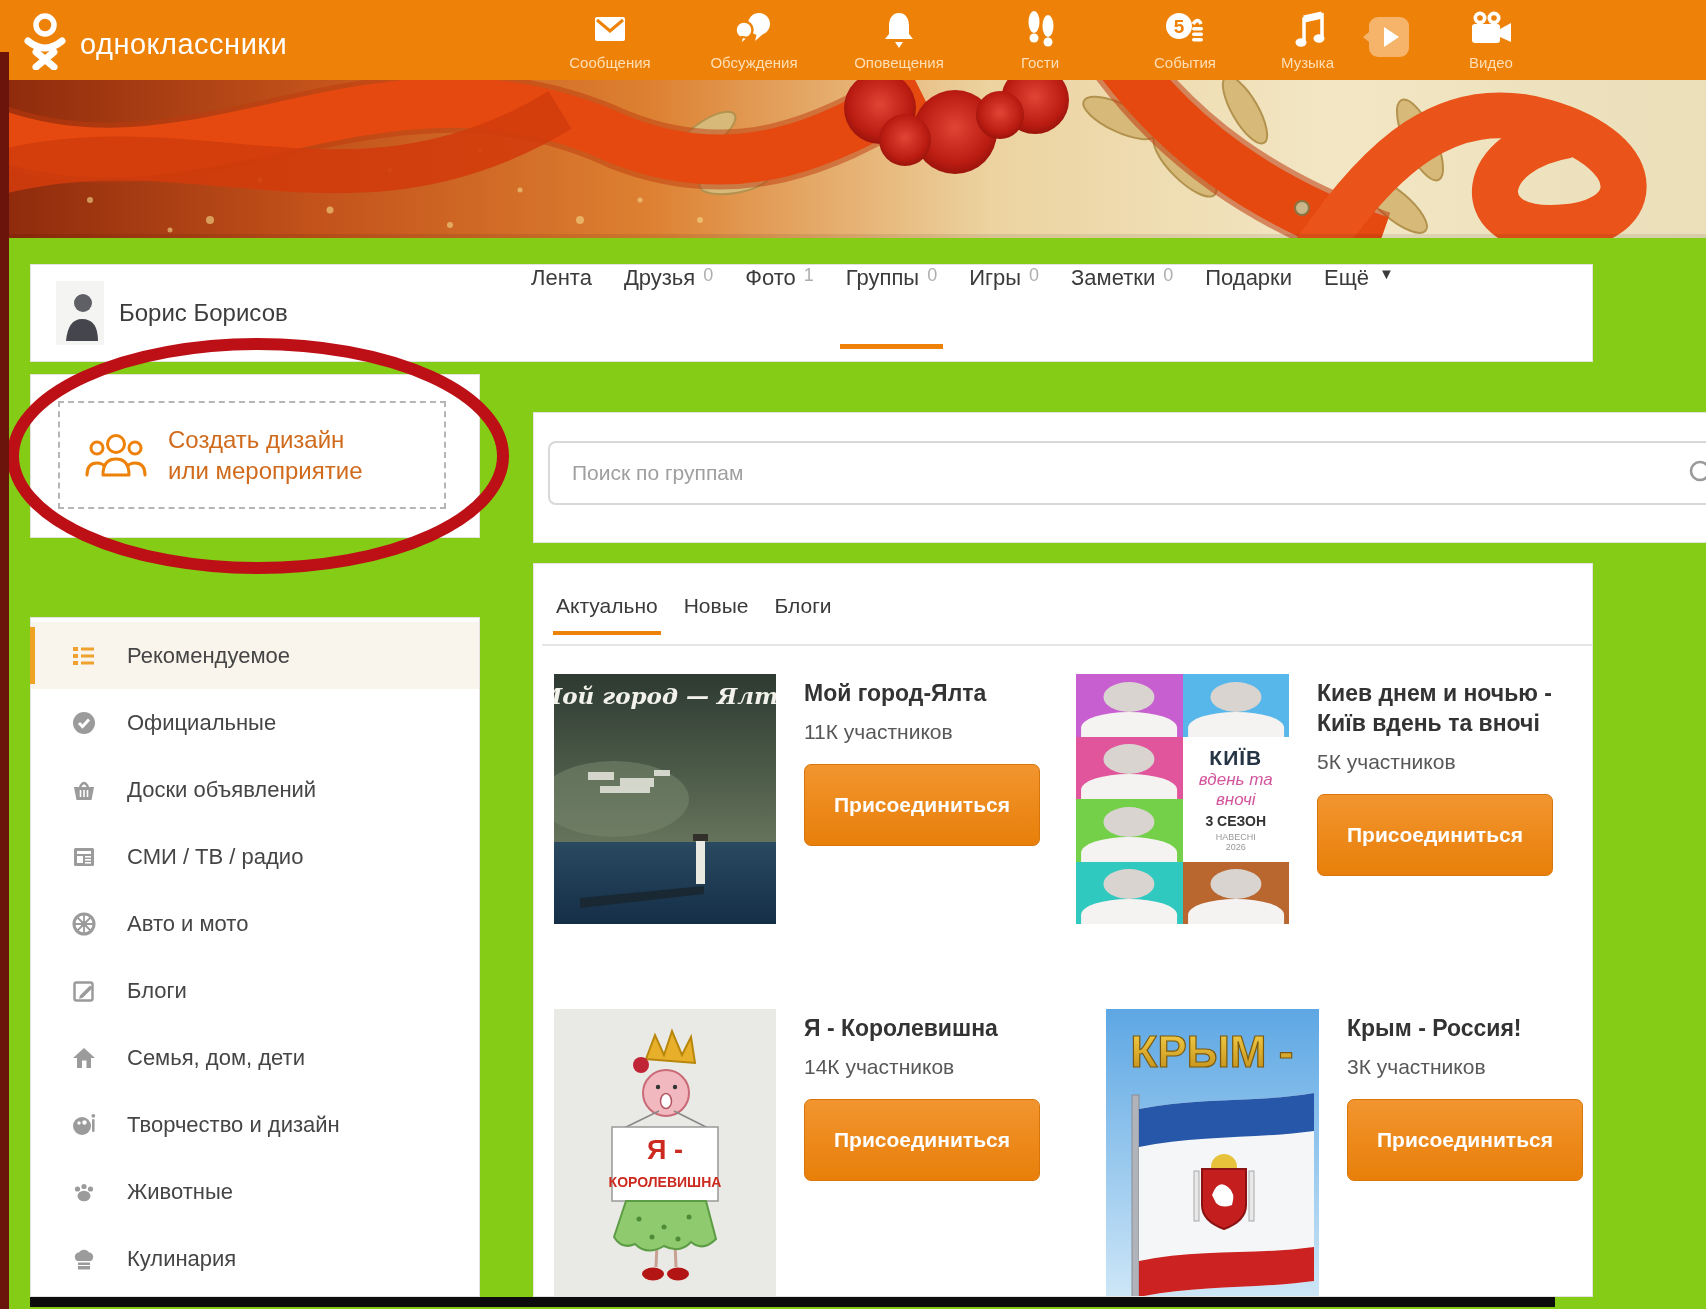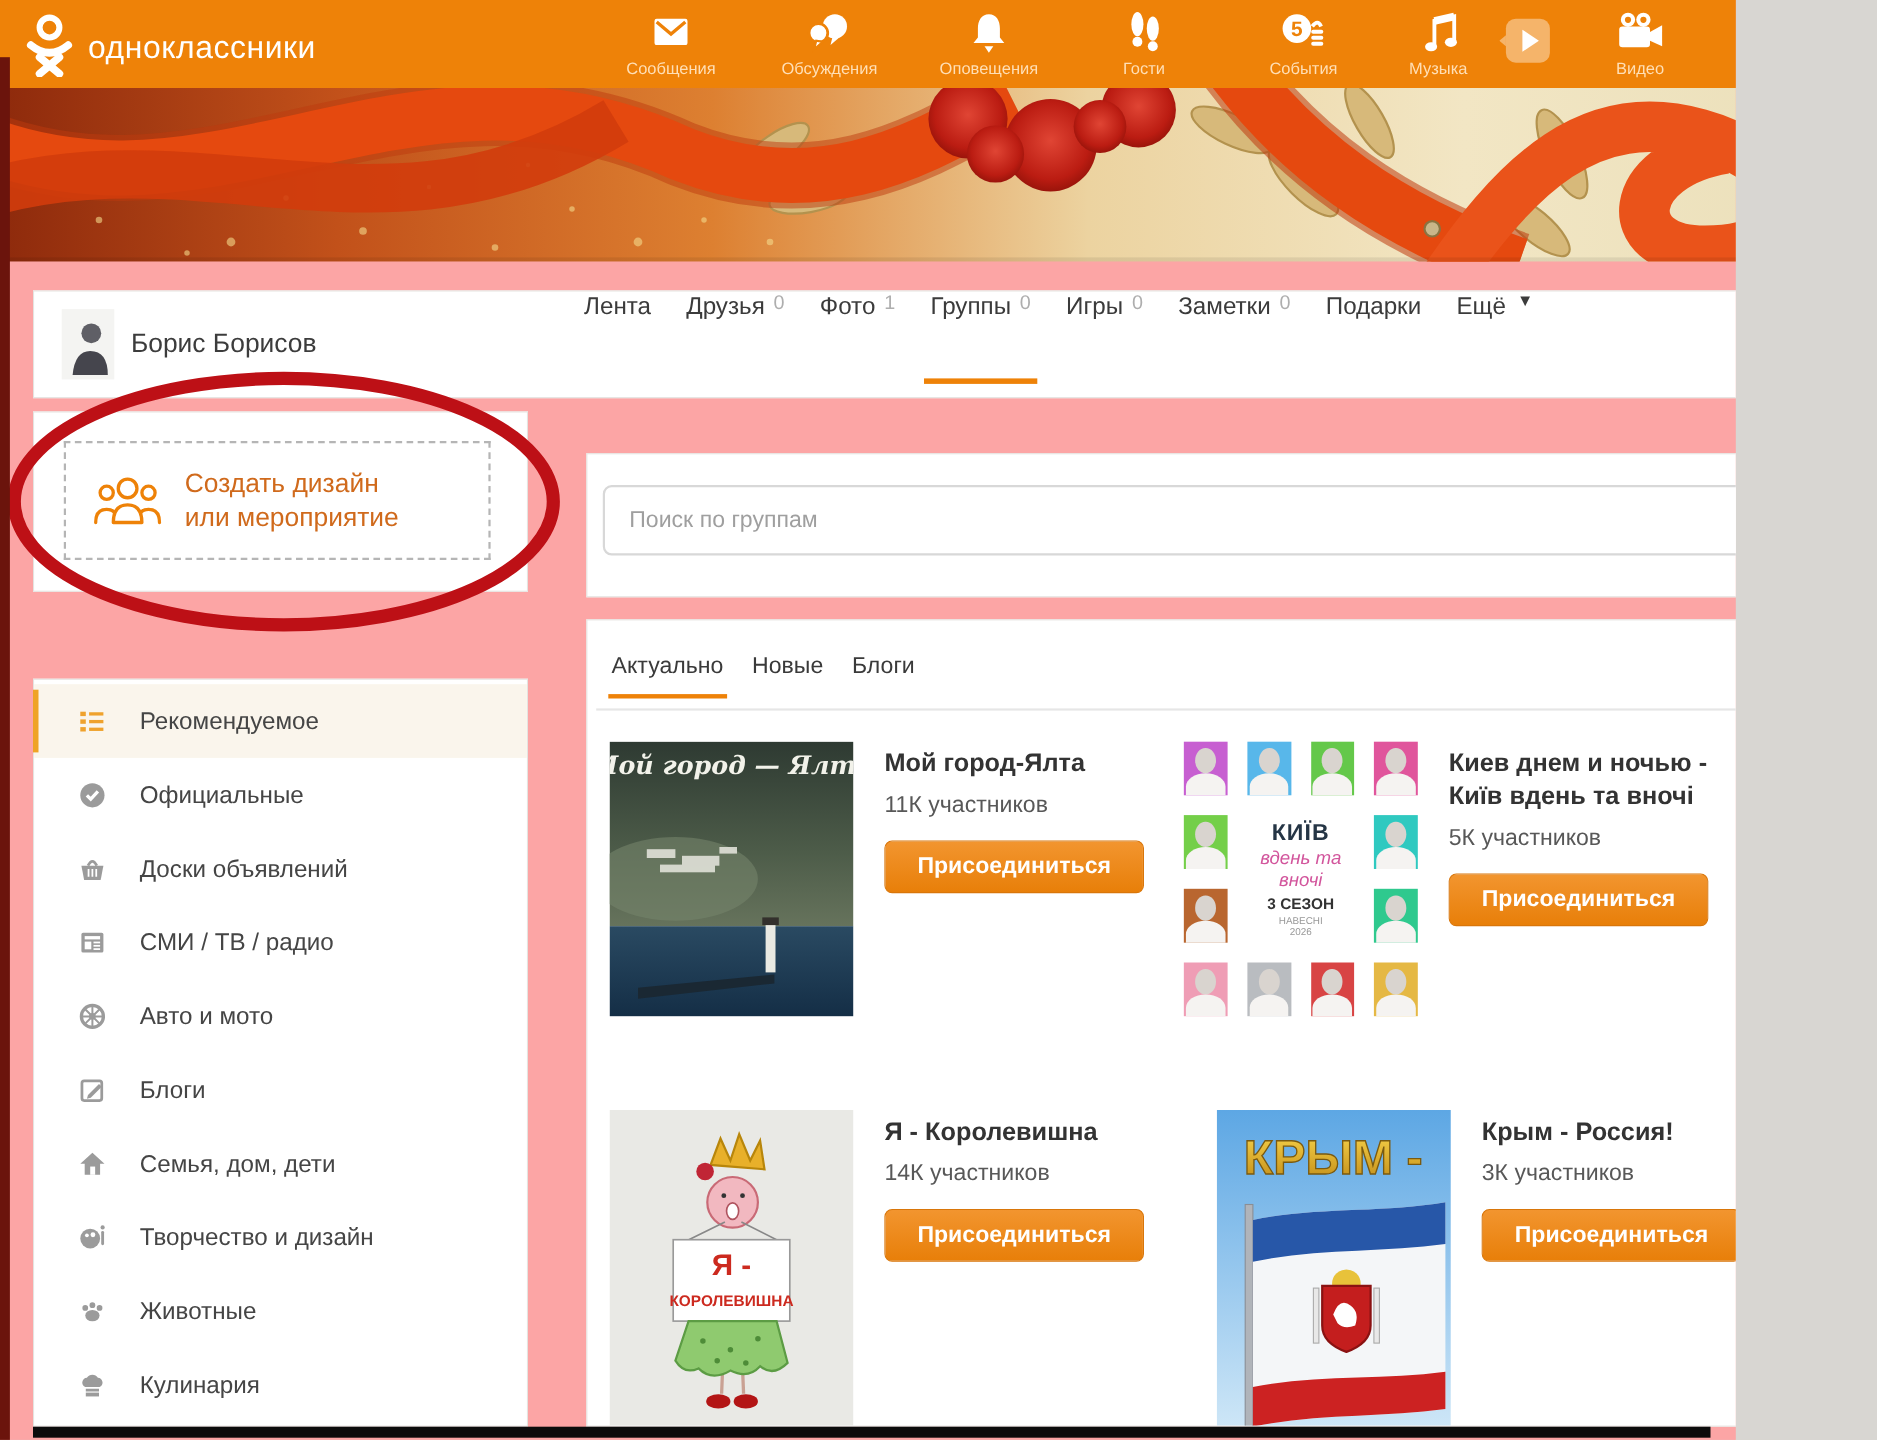--- a/index.html
+++ b/index.html
@@ -1,16 +1,16 @@
 <!DOCTYPE html>
 <html><head>
 <meta charset="utf-8">
 <style>
   html,body{margin:0;padding:0;background:#d8d6d2}
-  .screen{position:relative;width:1578px;height:1309px;background:#fca5a5;
+  .screen{position:relative;width:1706px;height:1309px;background:#84cc16;
     font-family:"Liberation Sans",sans-serif;overflow:hidden}
 
   
   .topbar{position:absolute;left:0;top:0;width:1706px;height:80px;background:#ee8208;z-index:5}
   .logo{position:absolute;left:22px;top:12px;display:flex;align-items:center;gap:12px;cursor:pointer}
   .logo-text{color:#fff;font-size:29px;letter-spacing:.5px;margin-top:6px}
   .hnav{position:absolute;left:540px;top:3px;display:flex}
   .hitem{display:flex;flex-direction:column;align-items:center;height:74px;cursor:pointer}
   .hitem svg{display:block;margin-top:5px}
   .hlabel{font-size:15px;color:#ffdfb6;margin-top:2px;white-space:nowrap}
@@ -73,25 +73,25 @@
   .card{position:absolute;display:flex;gap:28px}
   .card--1{left:20px;top:110px}
   .card--2{left:542px;top:110px}
   .card--3{left:20px;top:445px}
   .card--4{left:572px;top:445px}
   .gimg{flex:none;position:relative;overflow:hidden;cursor:pointer}
   .ginfo{padding-top:4px;width:258px}
   .gtitle{font-size:23px;font-weight:bold;color:#333;line-height:30px;margin-bottom:12px;cursor:pointer}
   .gmembers{font-size:21px;color:#585858;margin-bottom:20px}
   .join-btn{display:inline-block;background:linear-gradient(180deg,#f2952f,#e87f09);border:1px solid #d9760a;
-    border-radius:7px;color:#fff;font-size:21px;font-weight:bold;padding:11px 29px;cursor:pointer}
-
-  
-  .kgrid{width:213px;height:250px;display:grid;grid-template-columns:repeat(4,1fr);
-    grid-template-rows:repeat(4,1fr);gap:18px;background:#fff}
+    border-radius:7px;color:#fff;font-size:21px;font-weight:bold;padding:28px 29px;cursor:pointer}
+
+  
+  .kgrid{width:213px;height:250px;display:grid;grid-template-columns:repeat(2,1fr);
+    grid-template-rows:repeat(4,1fr);gap:0;background:#fff}
   .kcell{position:relative;overflow:hidden}
   .kcell .ph{position:absolute;left:50%;top:12%;width:48%;height:48%;transform:translateX(-50%);
     border-radius:50%;background:#d9d4cf}
   .kcell .pb{position:absolute;left:50%;bottom:-10%;width:90%;height:50%;transform:translateX(-50%);
     border-radius:50% 50% 0 0;background:#f5f3f1}
   .kcenter{grid-column:2/4;grid-row:2/4;background:#fff;display:flex;flex-direction:column;
     align-items:center;justify-content:center;text-align:center}
   .kt1{font-size:21px;font-weight:bold;color:#253545;letter-spacing:1px}
   .kt2{font-size:17px;font-style:italic;color:#d2559c}
   .kt3{font-size:14px;font-weight:bold;color:#333;margin-top:3px}

